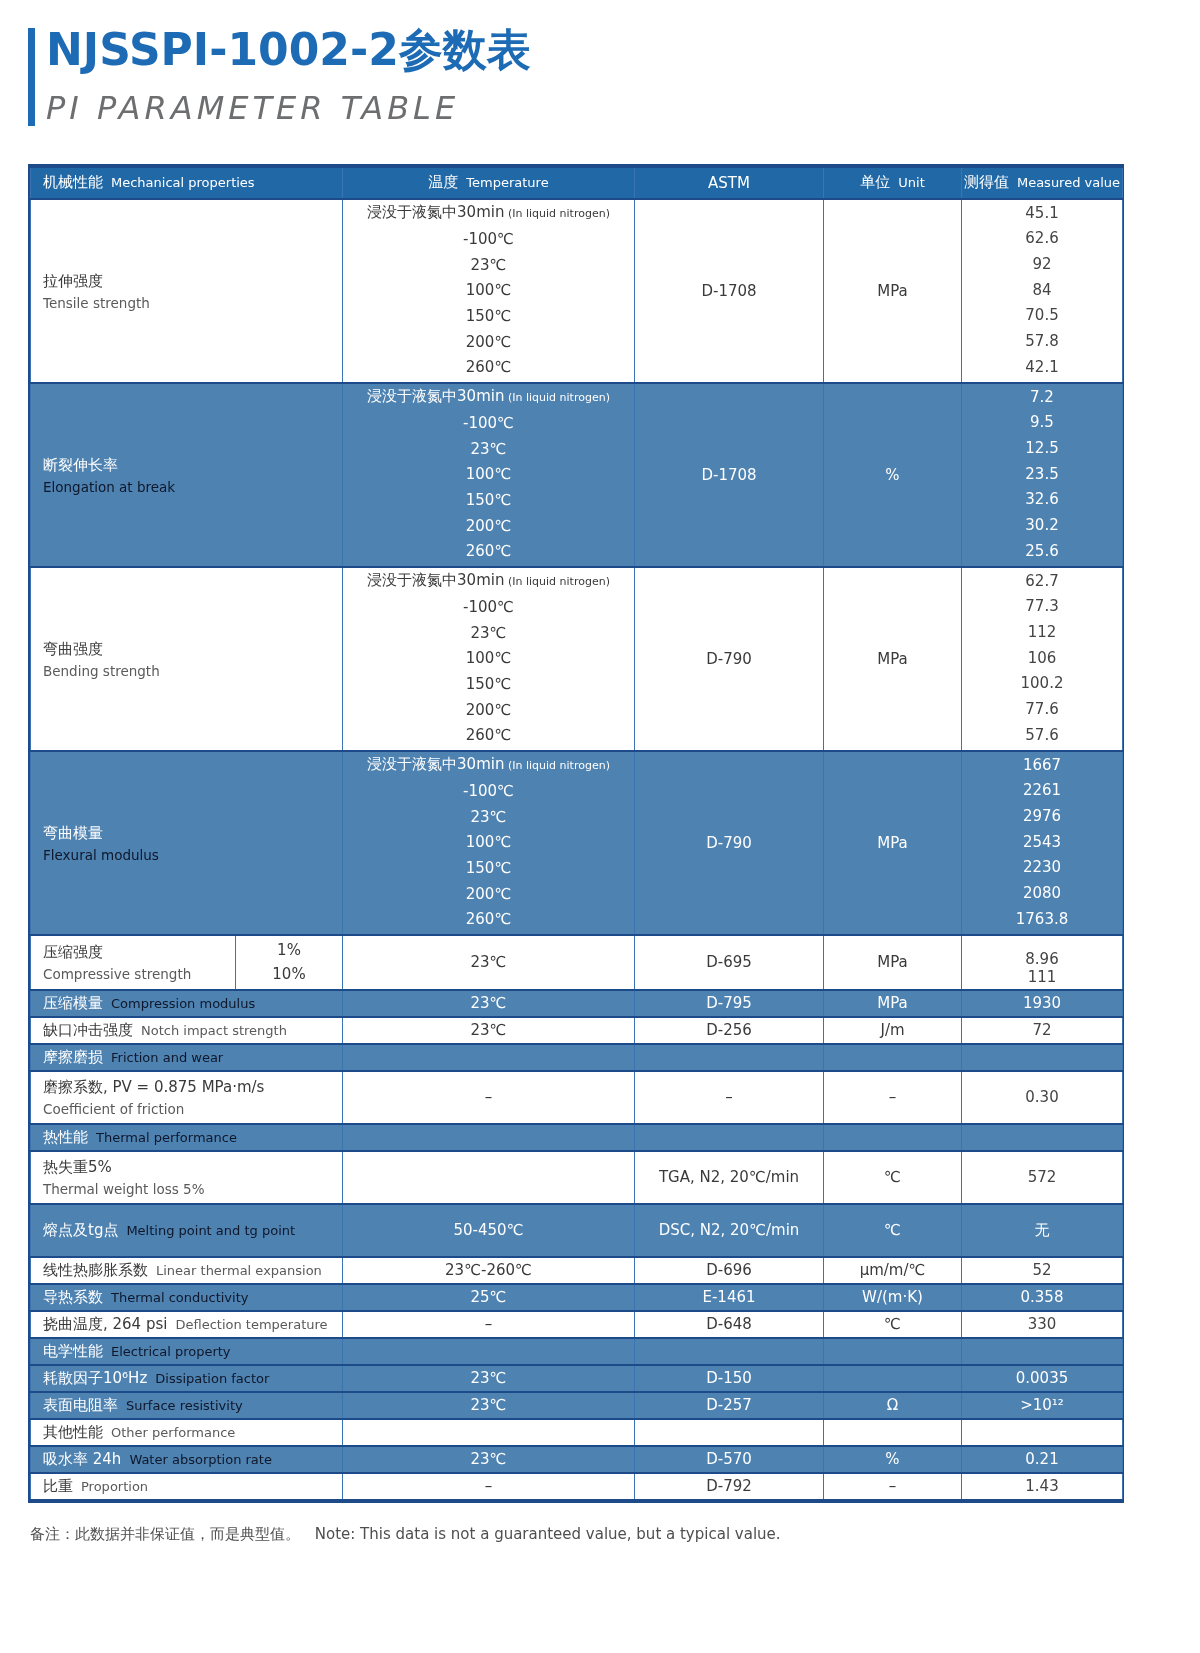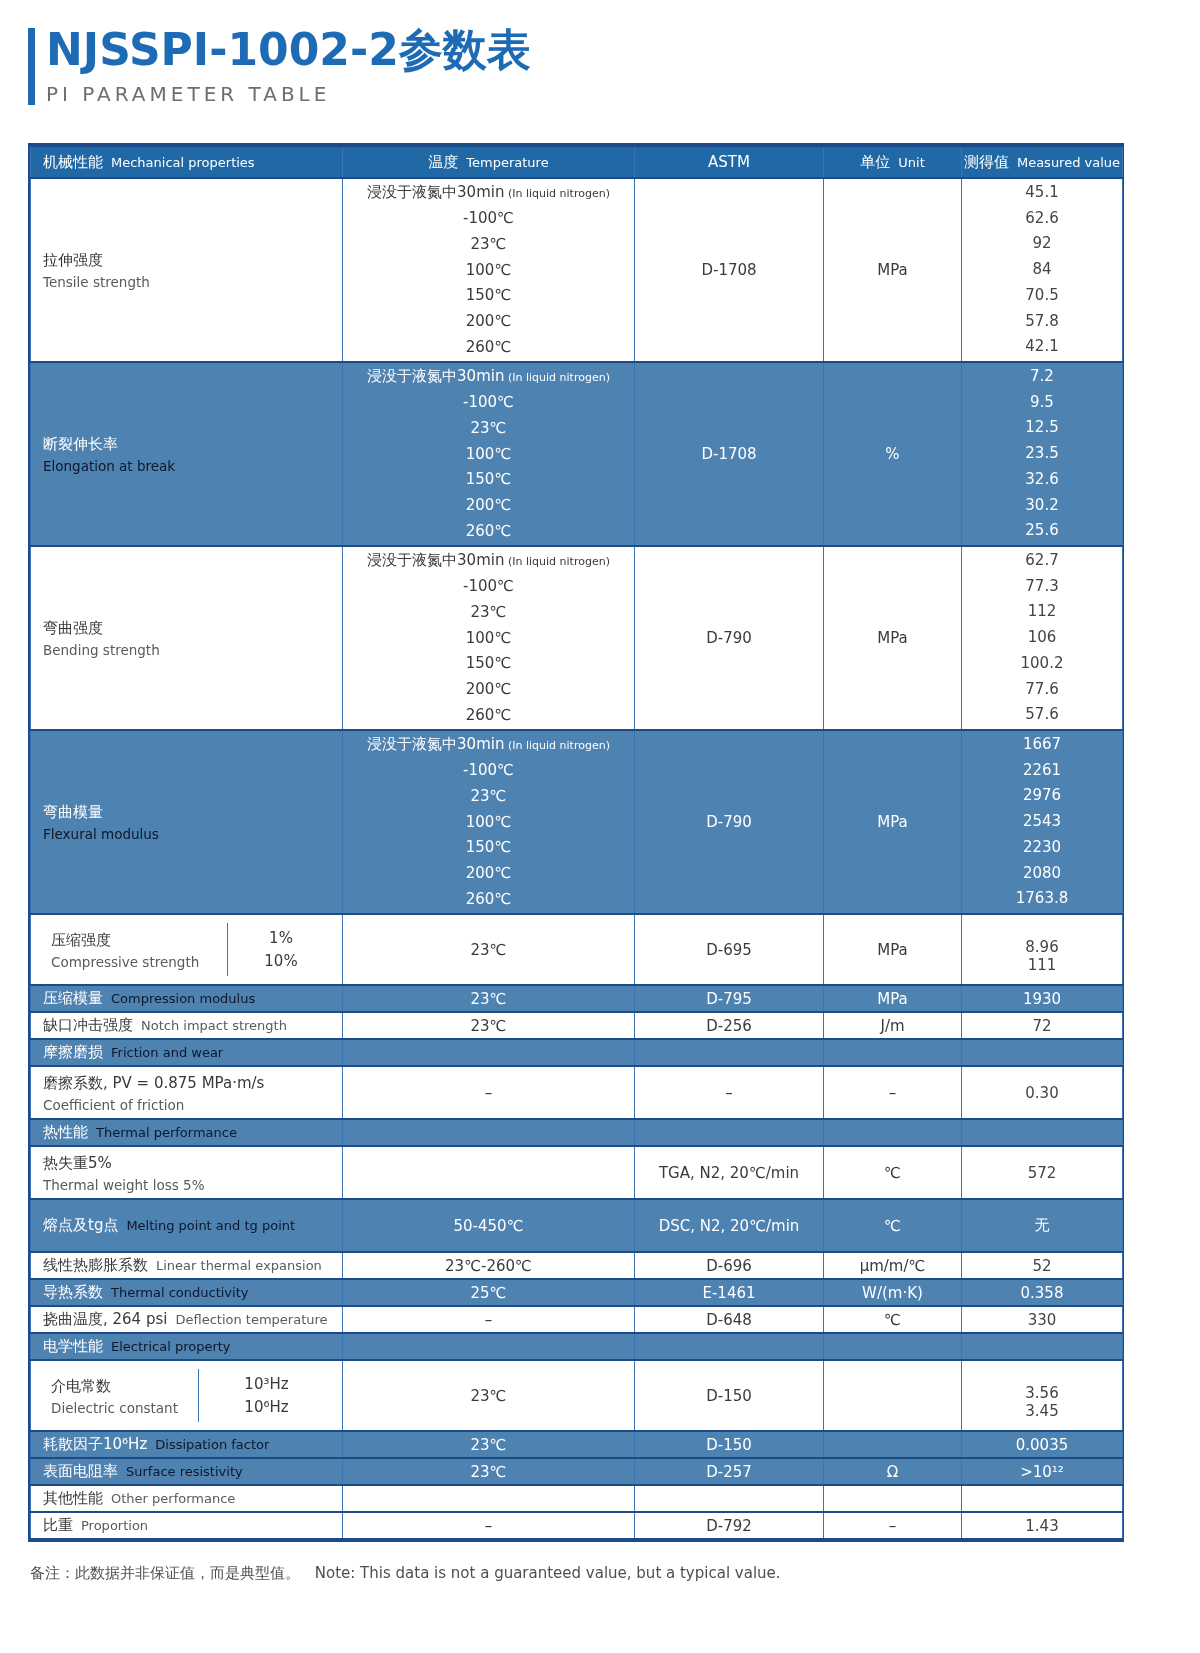--- a/index.html
+++ b/index.html
@@ -22,22 +22,22 @@
   .page{width:1200px;height:1653px;overflow:hidden;border-radius:7px;}
 
   
   .title-block{display:flex;align-items:stretch;margin:28px 0 0 28px;}
   .title-bar{width:7px;background:var(--title-blue);margin-right:11px;}
   .title-text h1{
     font-size:44px;font-weight:700;color:var(--title-blue);
     line-height:1.0;letter-spacing:0px;
   }
   .title-text h2{
-    font-size:20px;font-weight:400;color:#6d6e70;
-    letter-spacing:4px;margin-top:12px;line-height:1.05;
+    font-size:32px;font-weight:400;color:#6d6e70;
+    letter-spacing:4px;margin-top:20px;line-height:1.05;font-style:italic;
   }
 
   
   .tbl-wrap{margin:38px 0 0 28px;width:1096px;border:2px solid var(--border-dark);}
   table{border-collapse:collapse;table-layout:fixed;width:1092px;}
   td{
     border-left:1px solid var(--divider);
     border-right:1px solid var(--divider);
     border-top:2px solid var(--border-dark);
     border-bottom:2px solid var(--border-dark);
@@ -66,21 +66,21 @@
   .stack .note, .note{font-size:11px;}
   .stack2{display:flex;flex-direction:column;justify-content:space-around;height:52px;padding:14px 0;}
 
   
   .split{display:flex;height:100%;align-items:stretch;}
   .sp-l{flex:1;display:flex;flex-direction:column;justify-content:center;padding-left:12px;}
   .sp-r{border-left:1px solid var(--divider);display:flex;flex-direction:column;justify-content:space-around;text-align:center;padding:3px 0;}
   .sp-r div{font-size:15px;}
   .w107{width:107px;}
   .w136{width:136px;}
-  td.c-split{padding:8px;height:100%;}
+  td.c-split{padding:0;height:100%;}
   .split-h{height:53px;}
 
   .val-dark{color:#444444;}
 
   
   .footnote{margin:22px 0 0 30px;font-size:15px;color:#4f4f4f;}
   .footnote .fn-en{margin-left:10px;}
 </style>
 </head>
 <body>
@@ -349,43 +349,20 @@
     </tr>
 
     <tr class="h-sm blue">
       <td class="c-label"><span class="zh">电学性能</span><span class="en-sm">Electrical property</span></td>
       <td></td>
             <td></td>
             <td></td>
             <td></td>
     </tr>
 
-    <tr class="h-md">
-      <td class="c-split">
-        <div class="split split-h">
-          <div class="sp-l">
-            <div class="lbl-zh">介电常数</div>
-            <div class="lbl-en">Dielectric constant</div>
-          </div>
-          <div class="sp-r w136">
-            <div>10³Hz</div>
-            <div>10⁶Hz</div>
-          </div>
-        </div>
-      </td>
-      <td class="c-mid">23℃</td>
-      <td class="c-mid">D-150</td>
-      <td class="c-mid"></td>
-      <td class="c-mid val-dark">
-        <div class="stack2">
-          <div>3.56</div>
-          <div>3.45</div>
-        </div>
-      </td>
-    </tr>
 
     <tr class="h-sm blue">
       <td class="c-label"><span class="zh">耗散因子10⁶Hz</span><span class="en-sm">Dissipation factor</span></td>
       <td class="c-mid">23℃</td>
       <td class="c-mid">D-150</td>
       <td class="c-mid"></td>
       <td class="c-mid">0.0035</td>
     </tr>
 
 
@@ -398,20 +375,27 @@
     </tr>
 
     <tr class="h-sm">
       <td class="c-label"><span class="zh">其他性能</span><span class="en-sm">Other performance</span></td>
       <td></td>
             <td></td>
             <td></td>
             <td></td>
     </tr>
 
+    <tr class="h-sm blue">
+      <td class="c-label"><span class="zh">吸水率 24h</span><span class="en-sm">Water absorption rate</span></td>
+      <td class="c-mid">23℃</td>
+      <td class="c-mid">D-570</td>
+      <td class="c-mid">%</td>
+      <td class="c-mid">0.21</td>
+    </tr>
 
     <tr class="h-sm">
       <td class="c-label"><span class="zh">比重</span><span class="en-sm">Proportion</span></td>
       <td class="c-mid">–</td>
       <td class="c-mid">D-792</td>
       <td class="c-mid">–</td>
       <td class="c-mid val-dark">1.43</td>
     </tr>
 
 

